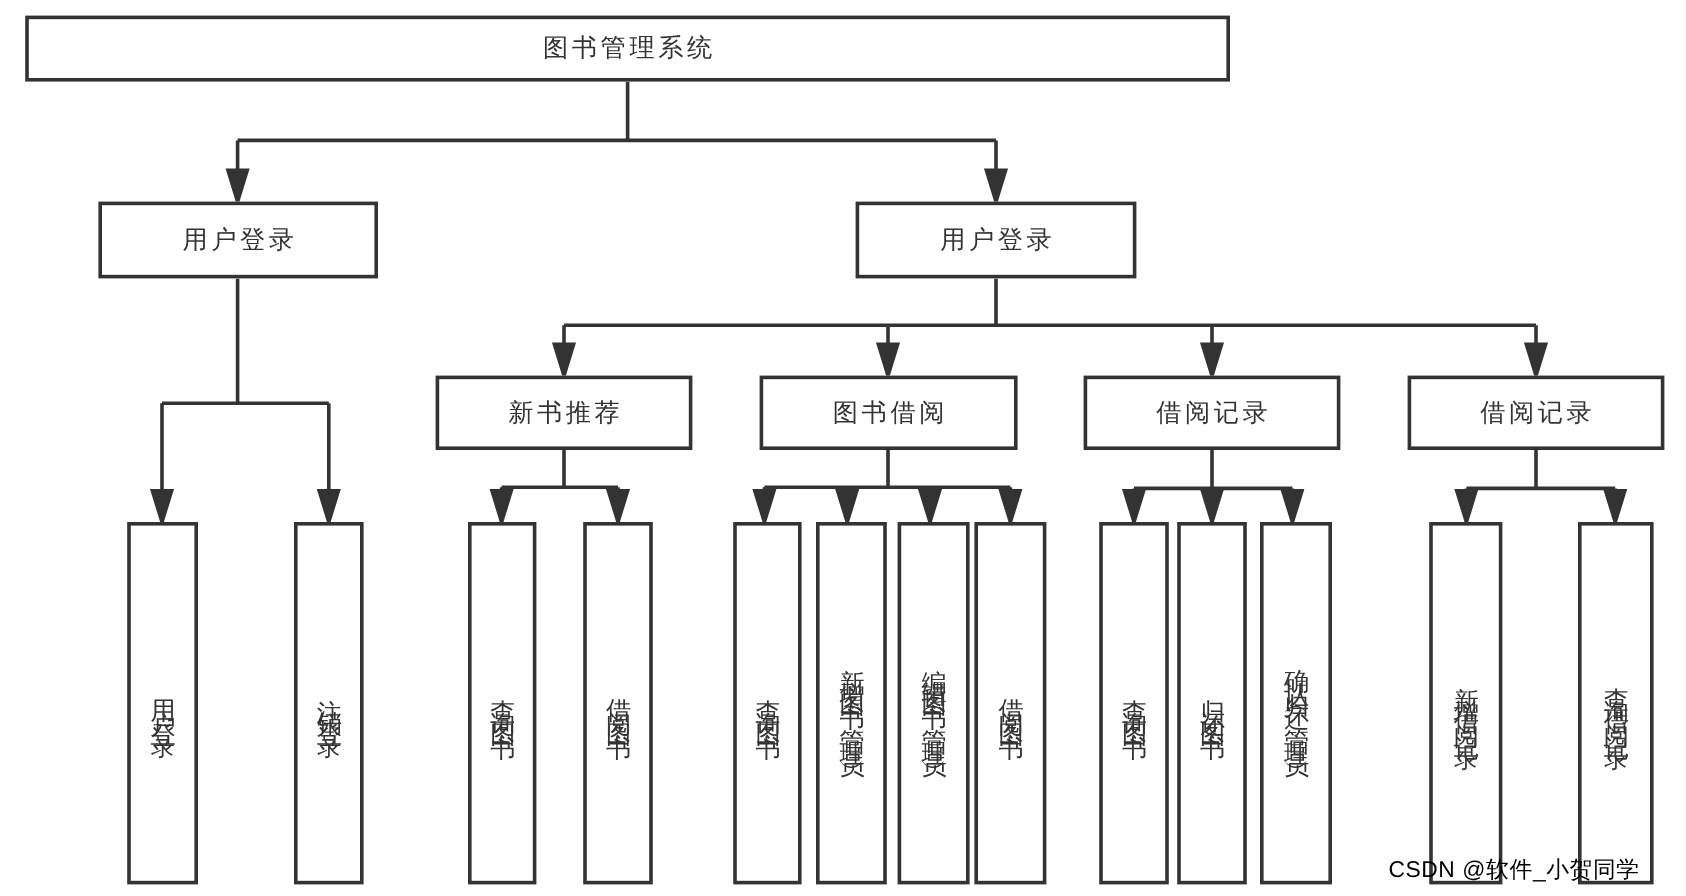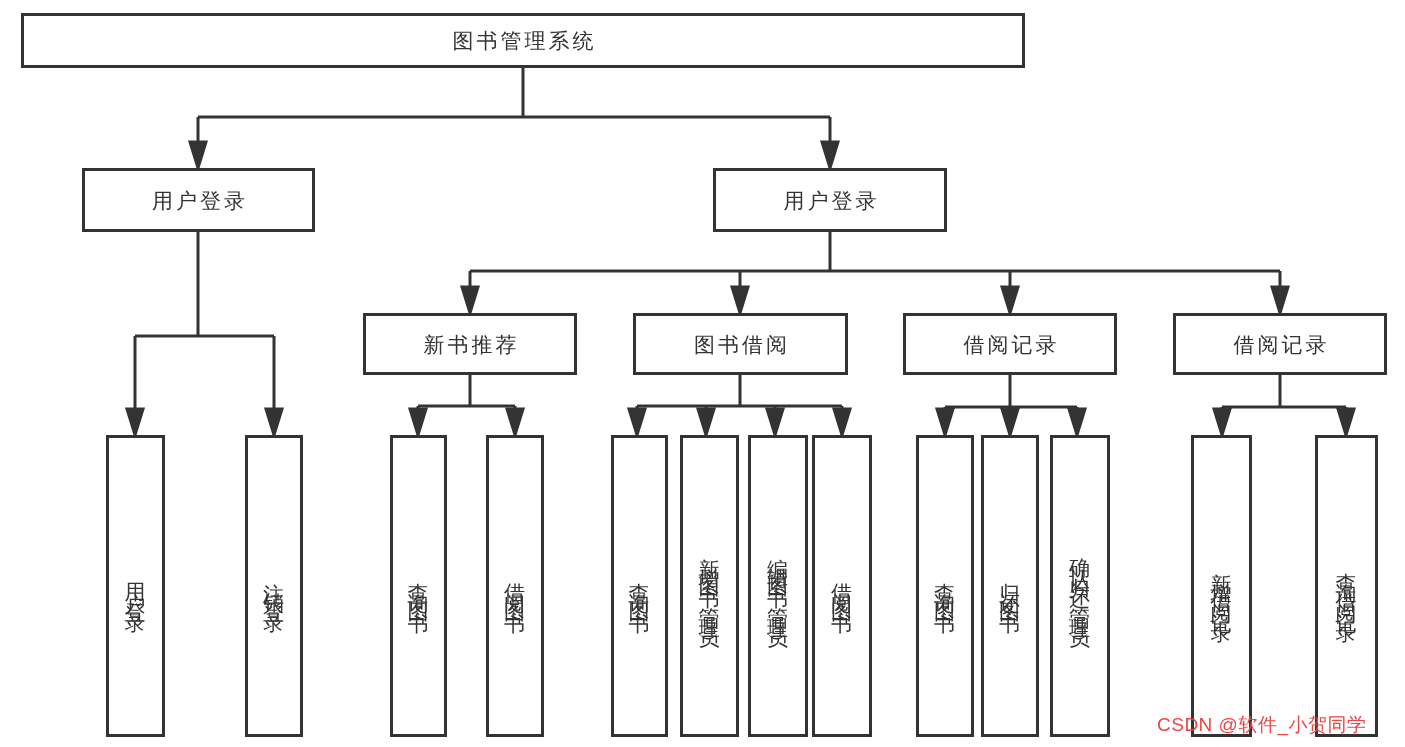--- a/index.html
+++ b/index.html
@@ -30,21 +30,21 @@
     font-size:21px;
     letter-spacing:10px;
     line-height:1;
   }
   .watermark {
     position:absolute;
     left:1157px; top:712px;
     width:248px;
     font-size:19px;
     letter-spacing:0.5px;
-    color:#ef4444;
+    color:#000000;
     white-space:nowrap;
   }
 </style>
 </head>
 <body>
 
 <div class="stage">
 
   <svg class="connectors" viewBox="0 0 1405 747" fill="none" xmlns="http://www.w3.org/2000/svg">
     <g stroke="#333333" stroke-width="3" fill="#333333">

